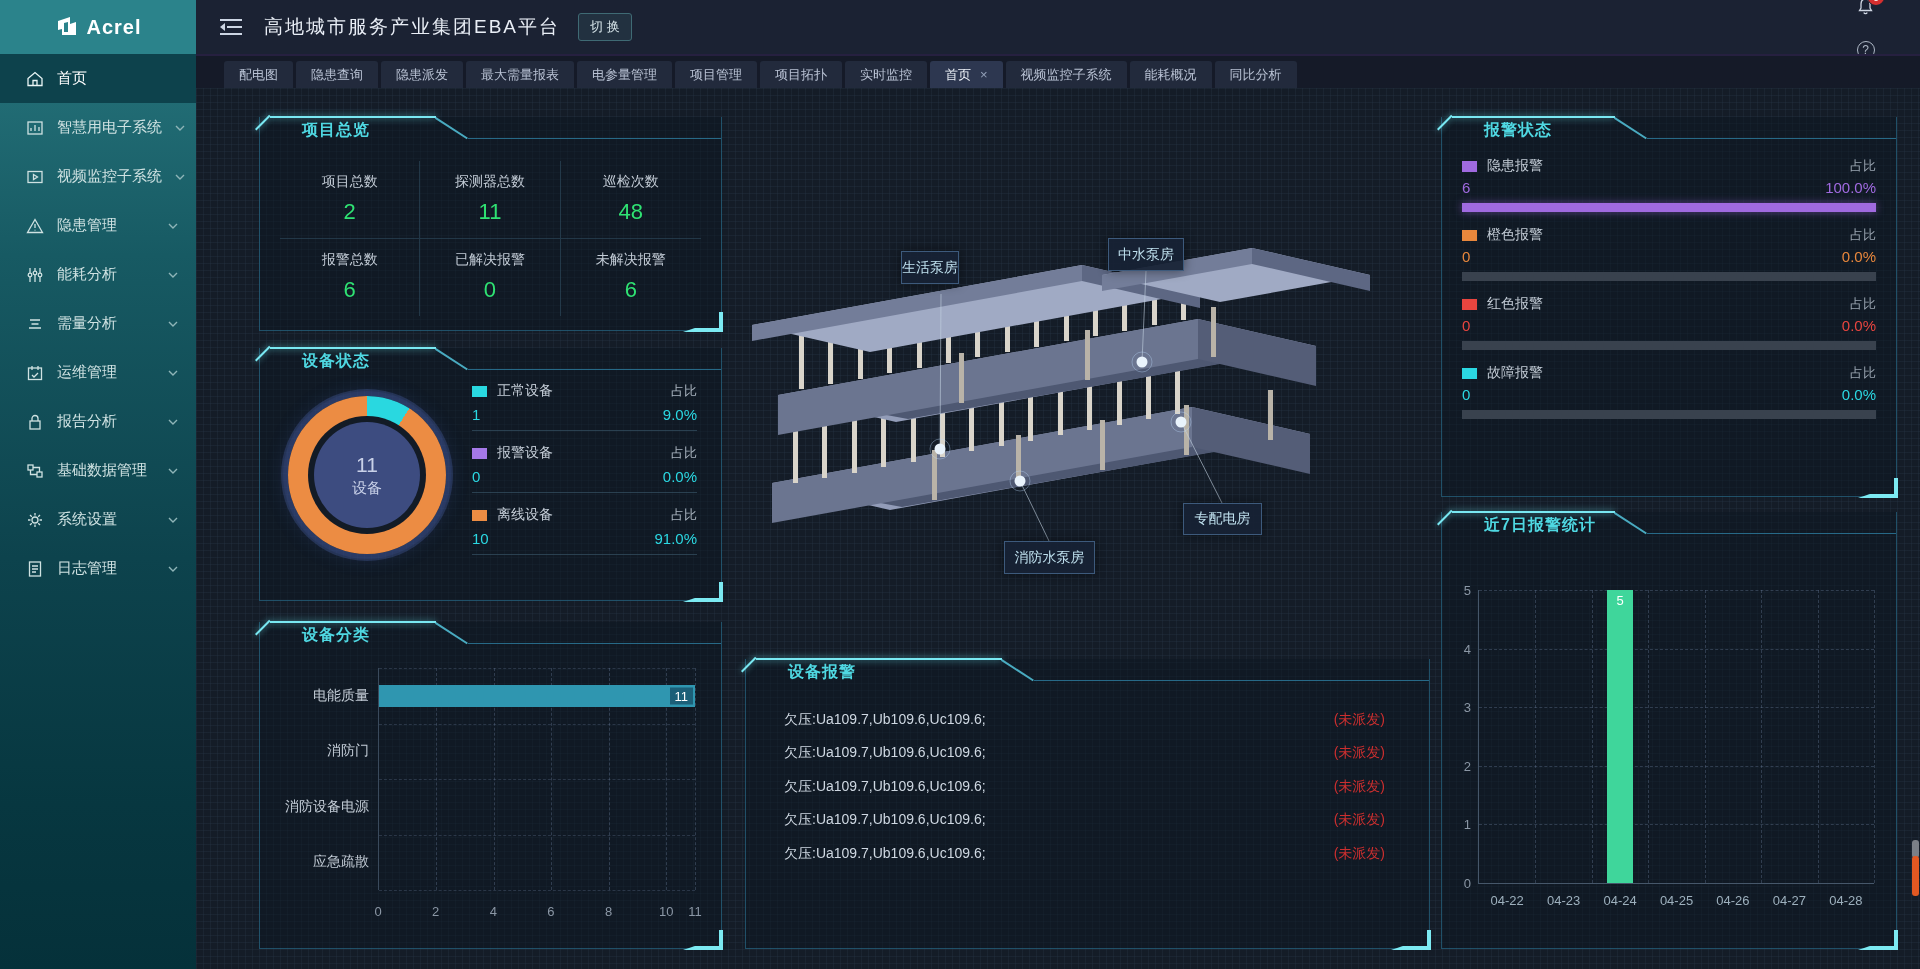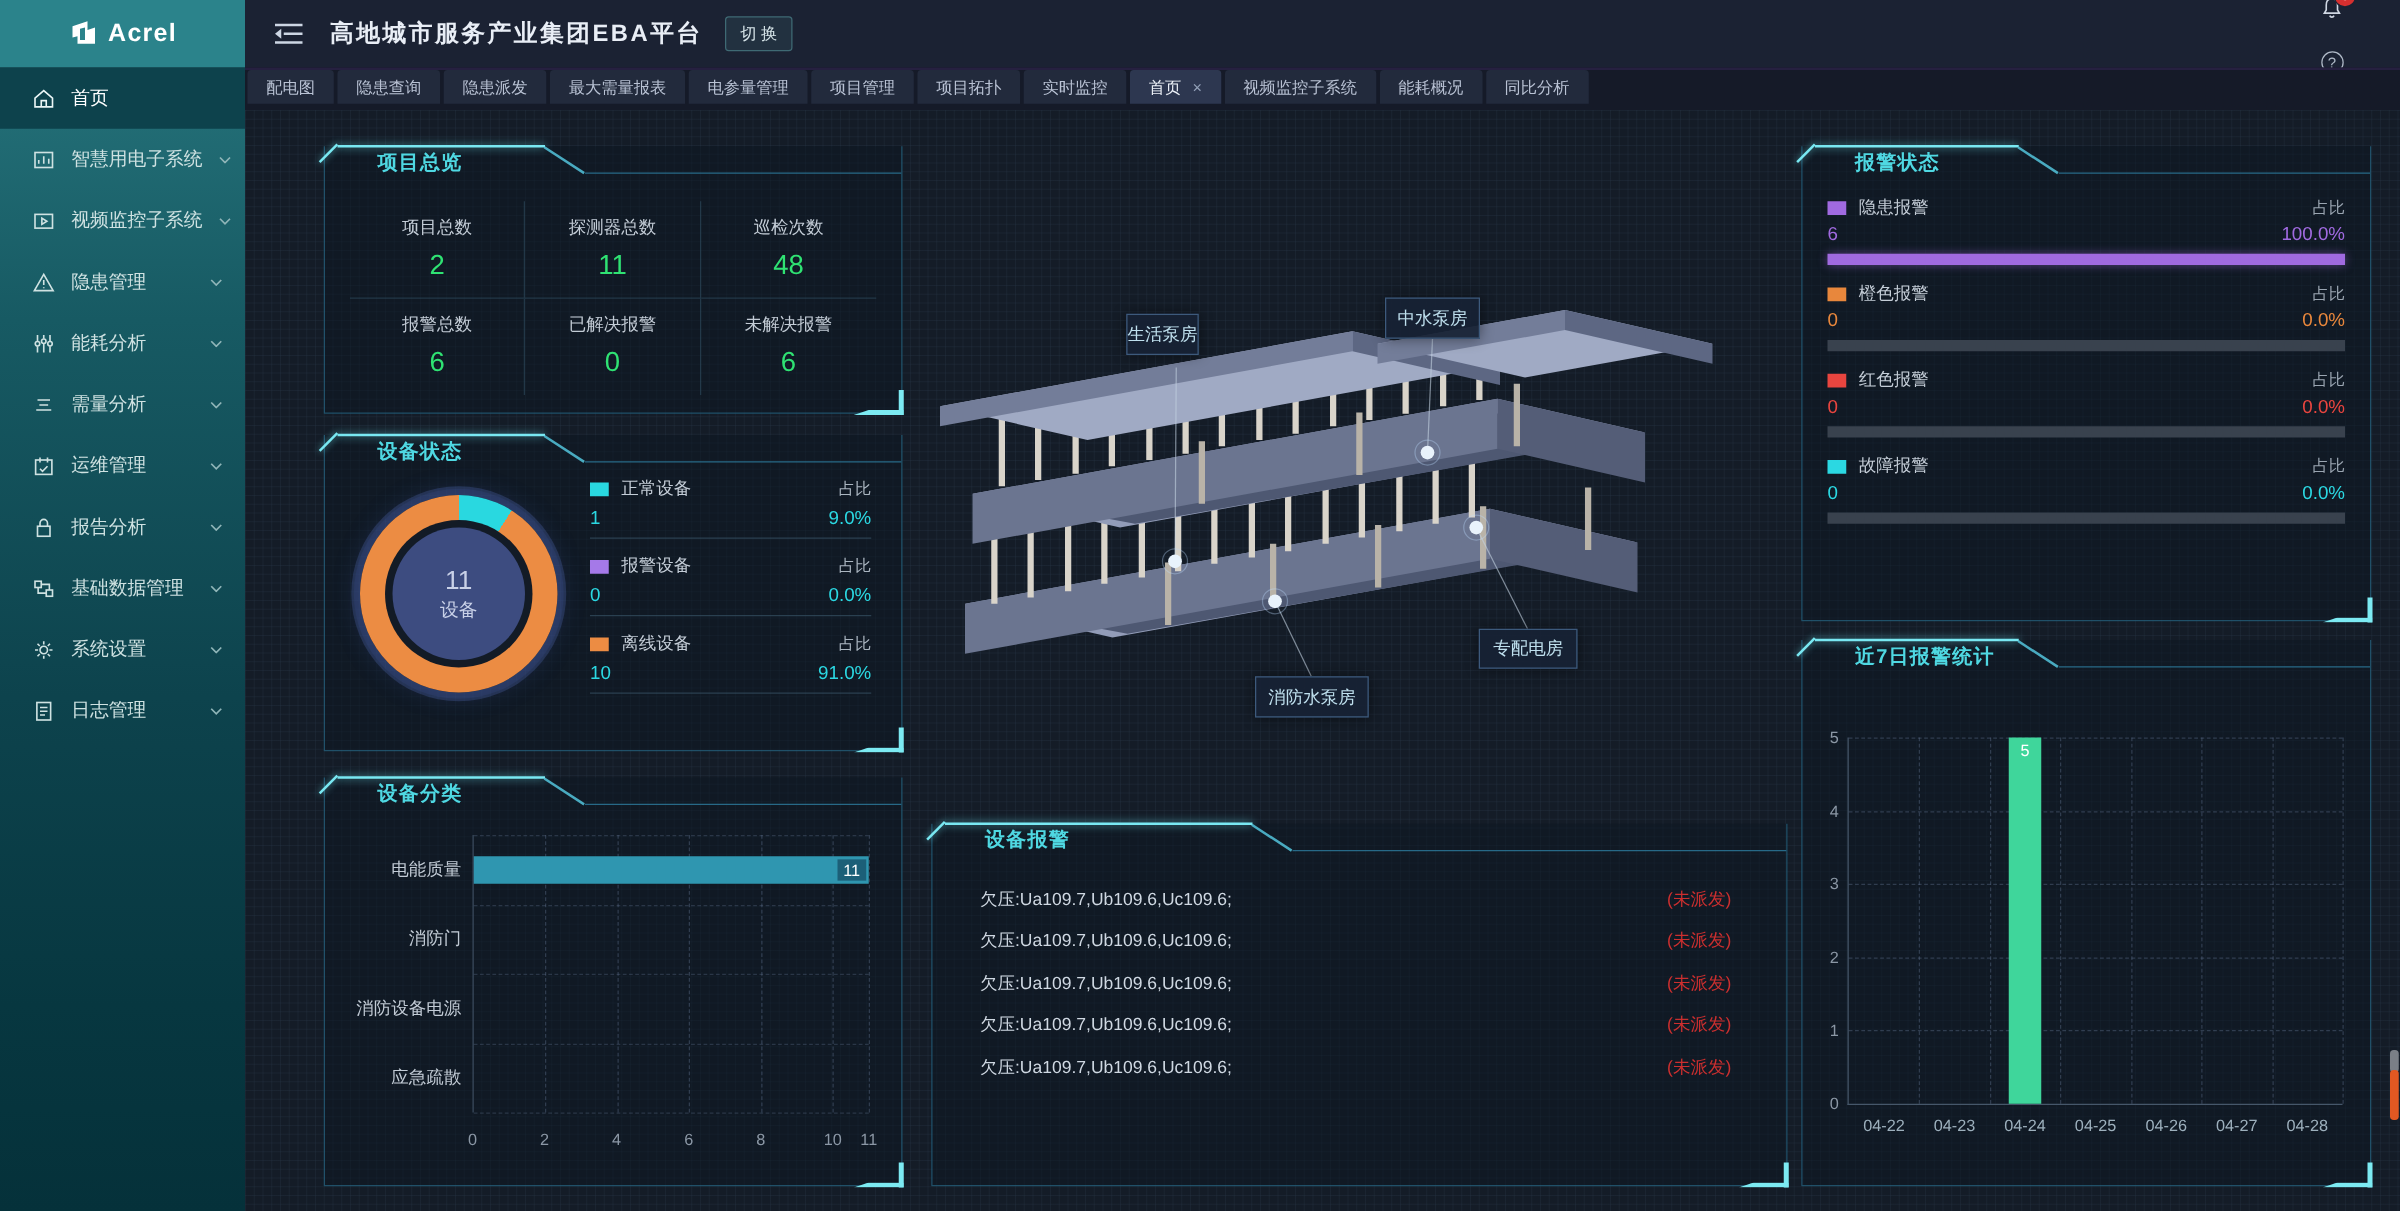--- a/index.html
+++ b/index.html
@@ -12,35 +12,35 @@
           display:flex; align-items:center; justify-content:center; gap:6px; }
   .logo-text { color:#ffffff; font-size:20px; font-weight:bold; letter-spacing:1px; }
   .header { position:absolute; left:196px; top:0; right:0; height:54px; background:#1b2233;
             display:flex; align-items:center; padding:0 24px; }
   .collapse-btn { width:22px; height:16px; position:relative; margin-right:22px; cursor:pointer; }
   .collapse-btn i { position:absolute; left:0; right:0; height:2px; background:#cdd6e4; }
   .collapse-btn i:nth-child(1){top:0;} .collapse-btn i:nth-child(2){top:7px; left:7px;}
   .collapse-btn i:nth-child(3){top:14px;}
   .collapse-btn b { position:absolute; left:0; top:4px; width:0; height:0;
         border-top:4px solid transparent; border-bottom:4px solid transparent; border-right:5px solid #cdd6e4; }
-  .app-title { font-size:19px; font-weight:bold; color:#e9eef6; letter-spacing:2px; }
+  .app-title { font-size:19px; font-weight:normal; color:#e9eef6; letter-spacing:2px; }
   .switch-btn { margin-left:18px; font-size:13px; color:#d6e4e8; background:#223140;
         border:1px solid #3f6a74; padding:4px 11px; border-radius:3px; cursor:pointer; }
   .header-right { margin-left:auto; display:flex; align-items:center; gap:26px;flex-direction:column; }
   .hr-item { display:flex; align-items:center; gap:6px; font-size:14px; color:#dfe5ee; cursor:pointer; }
   .bell-wrap { position:relative; }
   .badge { position:absolute; top:-9px; left:10px; min-width:18px; height:18px; border-radius:9px;
         background:#d62f2f; color:#fff; font-size:11px; display:flex; align-items:center;
         justify-content:center; padding:0 4px; border:1px solid #1b2233; }
   .qmark { width:18px; height:18px; border:1px solid #aeb8c6; border-radius:50%; color:#aeb8c6;
         font-size:12px; display:flex; align-items:center; justify-content:center; }
 
   
   .tabbar { position:absolute; left:196px; top:54px; right:0; height:34px; background:#151a28;
-        border-top:2px solid #262040; display:flex; padding:0 0 0 2px; gap:3px; }
+        border-top:2px solid #262040; display:flex; align-items:flex-end; padding:0 0 0 28px; gap:3px; }
   .tab { height:27px; display:flex; align-items:center; padding:0 15px; background:#222a3c;
         color:#b9c2d4; font-size:13px; border-radius:3px 3px 0 0; cursor:pointer; white-space:nowrap; }
   .tab.active { background:#2d3750; color:#eef2f8; }
   .tab .close-x { margin-left:9px; color:#93a1b8; font-size:13px; }
 
   
   .sidebar { position:absolute; left:0; top:54px; width:196px; bottom:0;
         background:linear-gradient(180deg,#247179 0%,#175a63 22%,#0d434d 55%,#073740 82%,#05313a 100%); }
   .side-item { height:49px; display:flex; align-items:center; padding:0 18px 0 26px; gap:13px;
         color:#cfe2e2; font-size:15px; cursor:pointer; }

